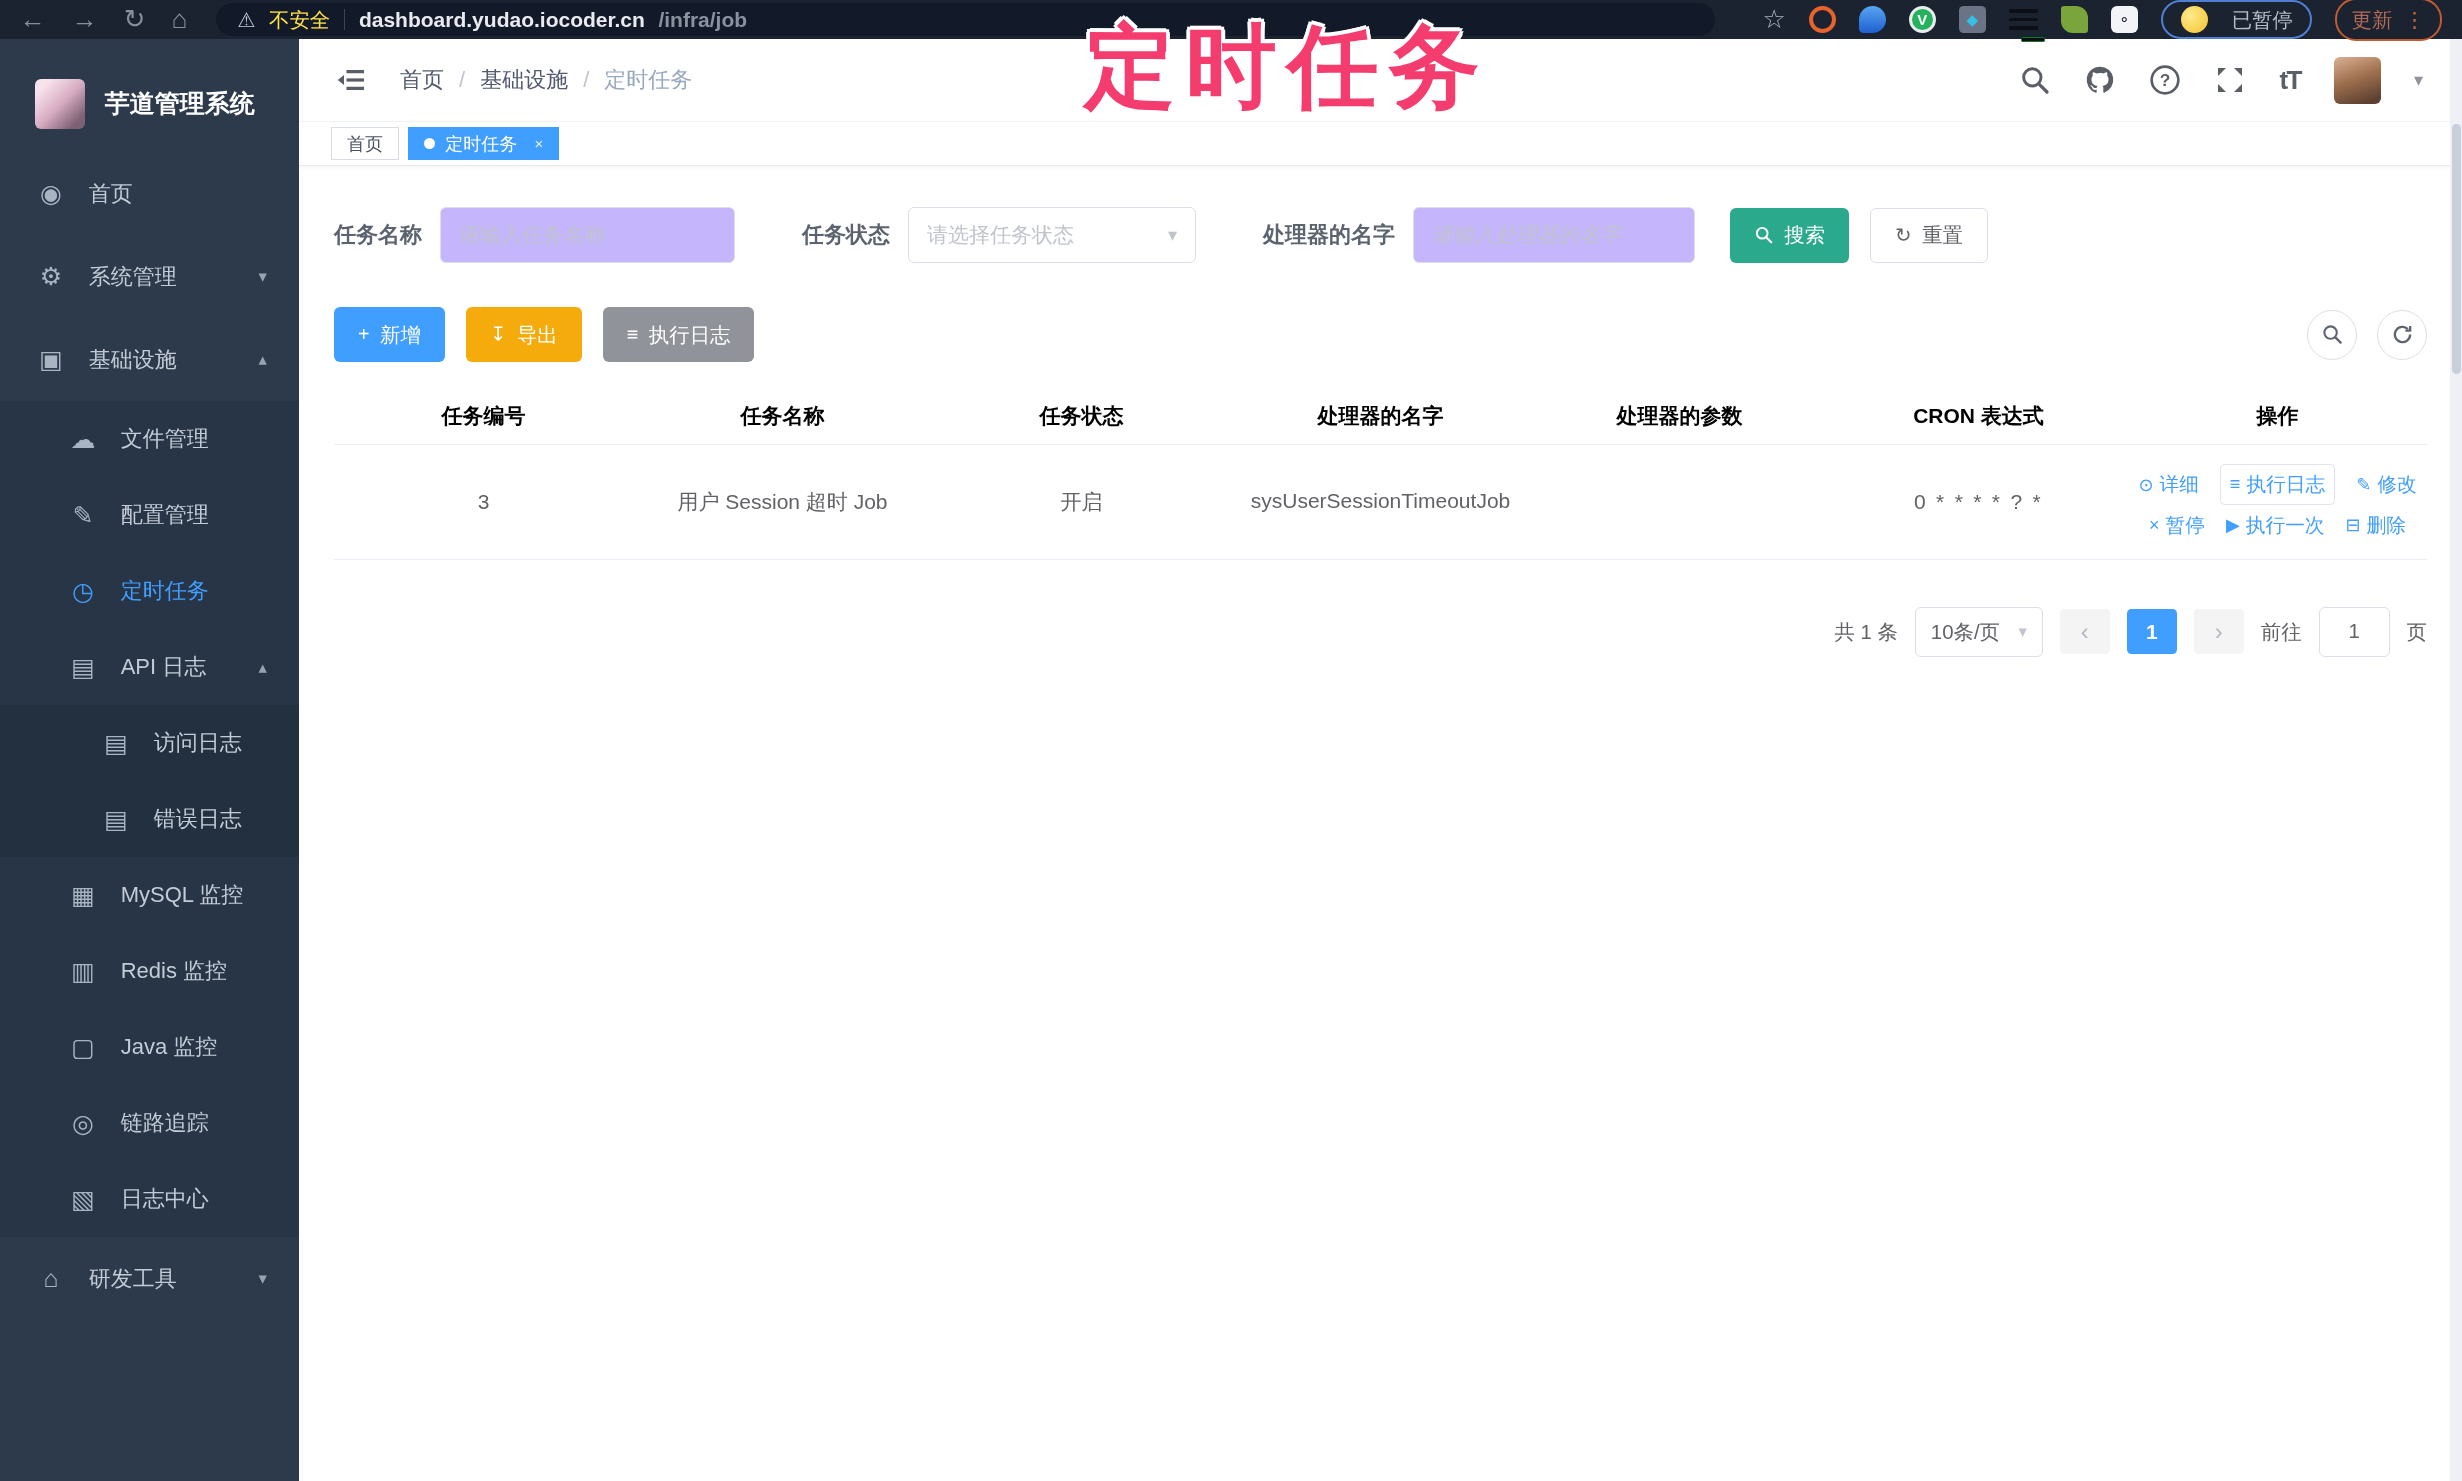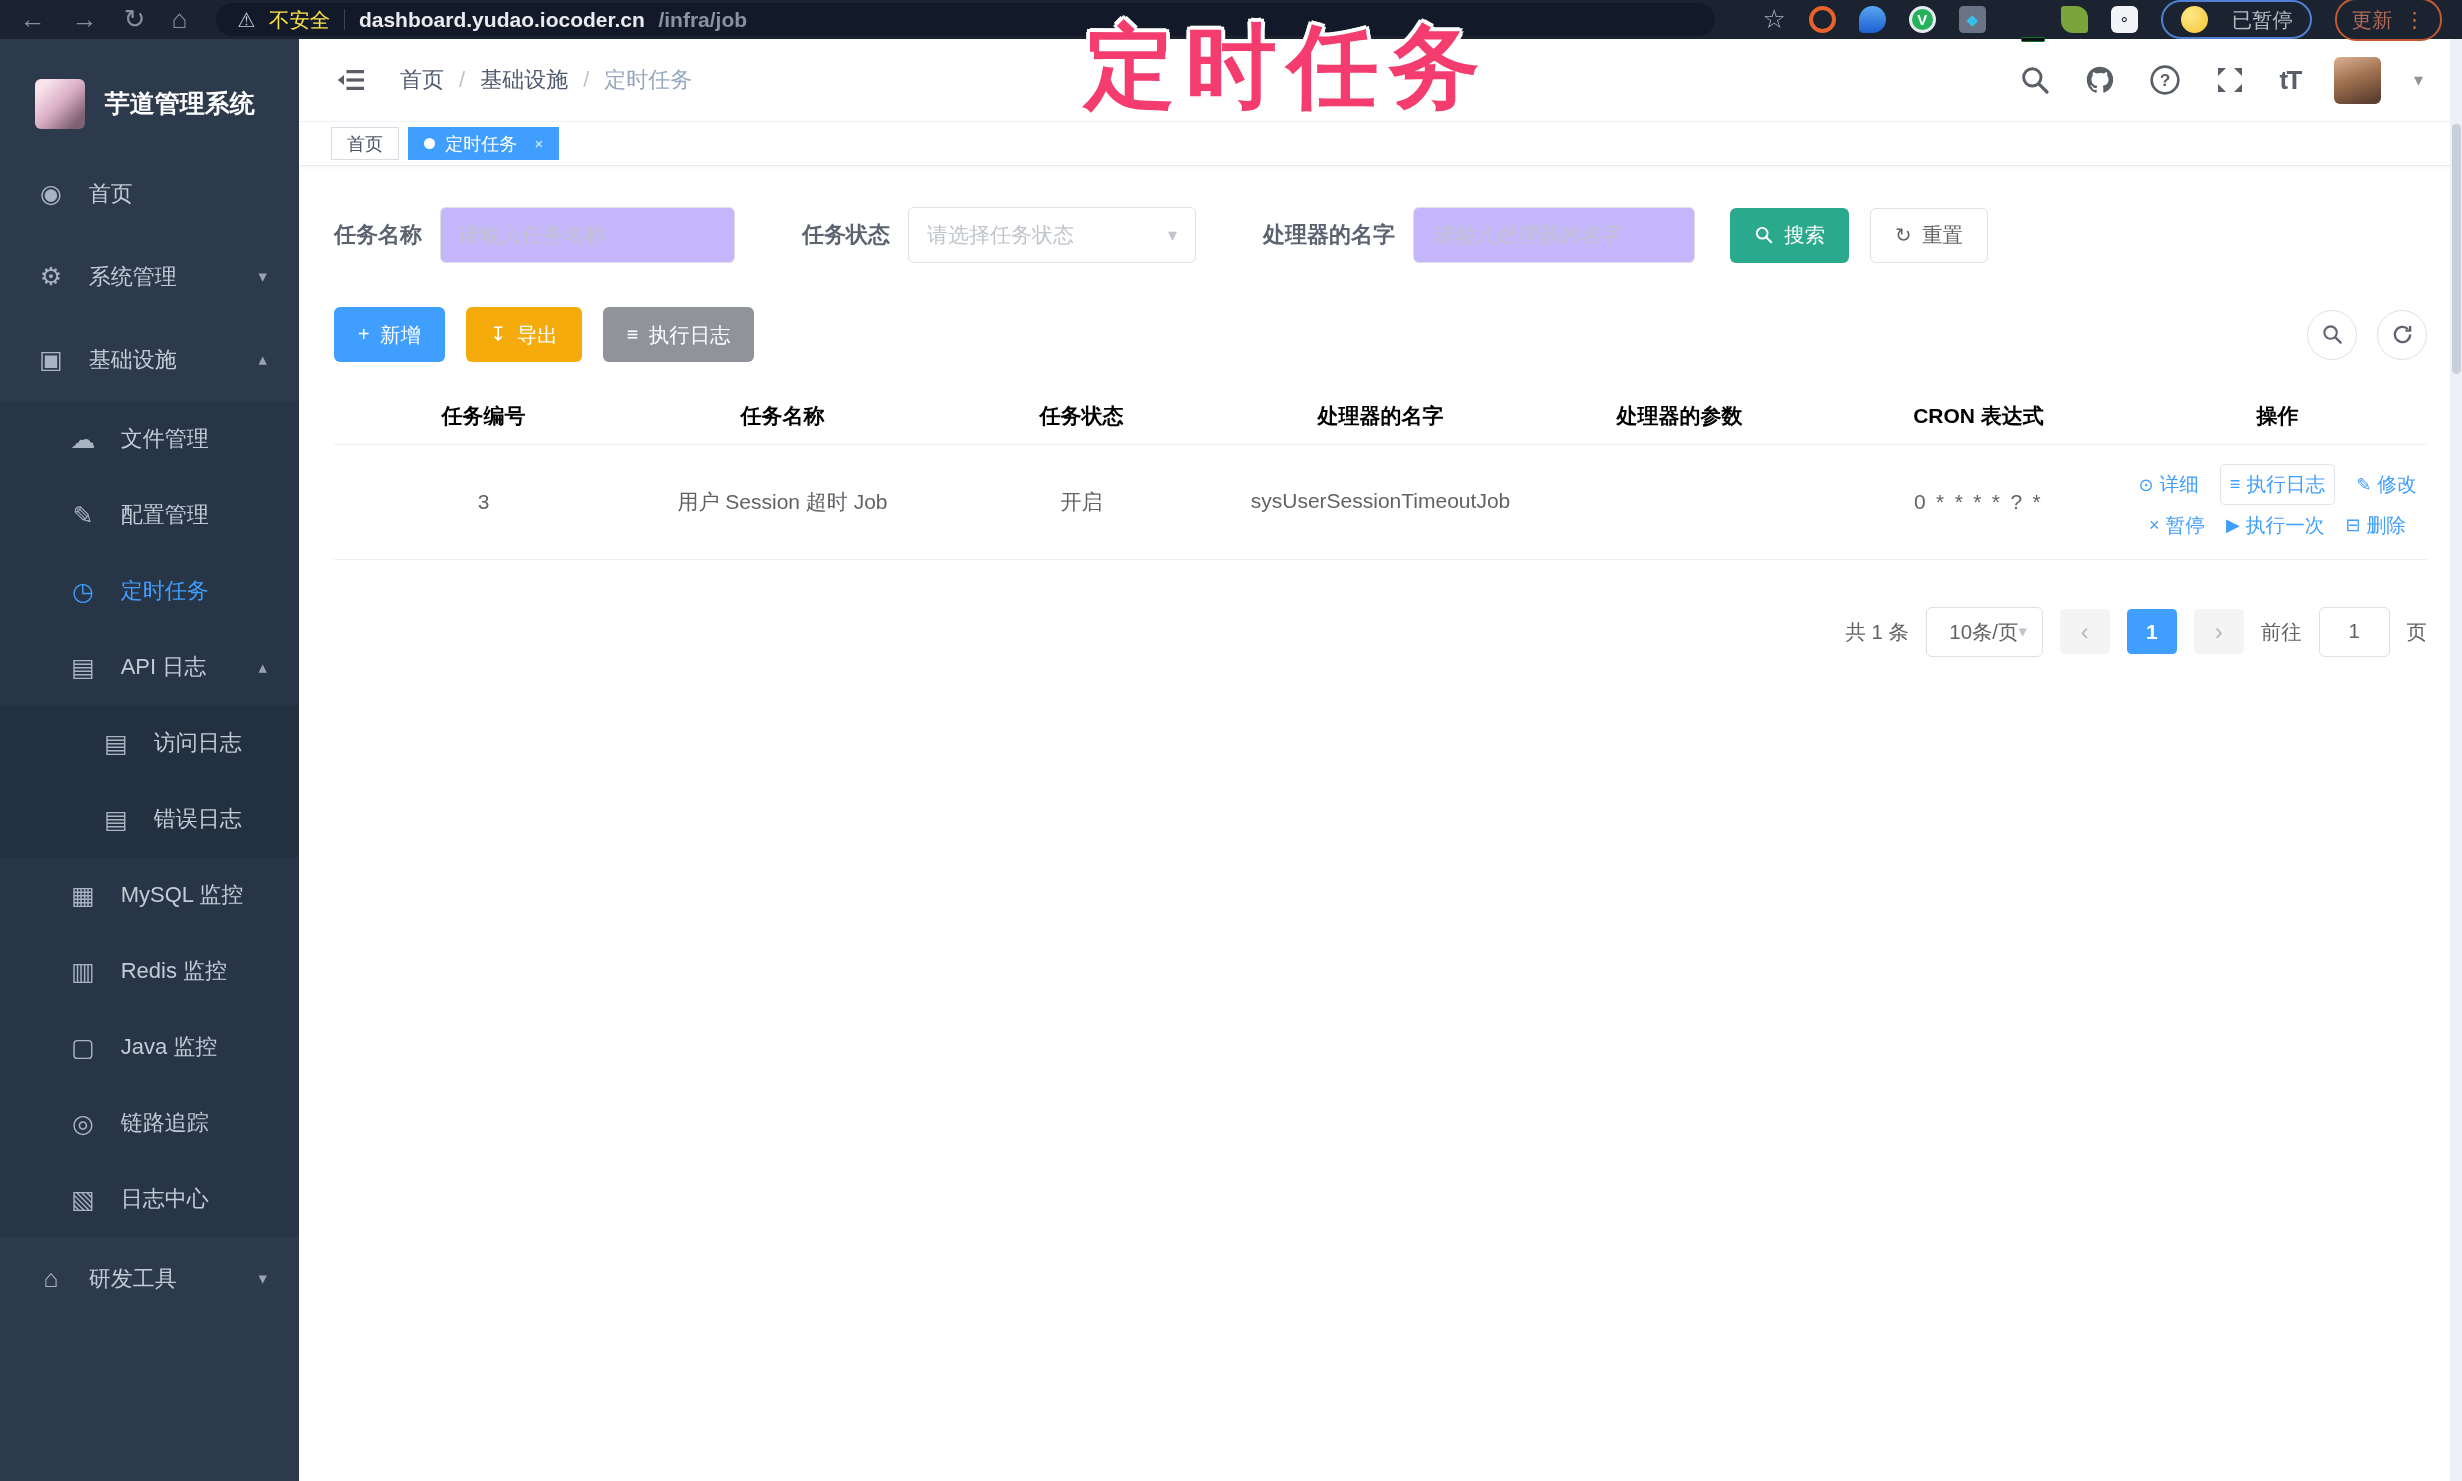--- a/index.html
+++ b/index.html
@@ -16,21 +16,21 @@
   .omni .path { color:#8a92a0; font-size:21px; font-weight:bold; }
   .bright { display:flex; align-items:center; gap:23px; margin-left:auto; }
   .star { font-size:26px; color:#aeb4c0; }
   .exi { width:27px; height:27px; border-radius:50%; display:flex; align-items:center; justify-content:center; font-size:15px; font-weight:bold; position:relative; }
   .exi.orange { background:transparent; border:4.5px solid #e8622c; }
   .exi.drop { background:linear-gradient(180deg,#58a6f2,#1d5fd0); border-radius:50% 50% 50% 4.5px; }
   .exi.green { background:#24b35c; color:#fff; border:3px solid #e8ebf0; }
   .exi.gem { background:#6b7486; color:#35c0e8; border-radius:4.5px; }
   .exi.leaf { background:#7aa43c; border-radius:3px 12px 3px 12px; }
   .exi.puzzle { background:#f2f4f8; border-radius:6px; color:#1c2330; }
-  .exlist { width:29px; height:26px; position:relative; display:flex; flex-direction:row; justify-content:space-between; padding:2.3px 0;text-align:right; }
+  .exlist { width:29px; height:26px; position:relative; display:flex; flex-direction:column; justify-content:space-between; padding:2.3px 0;text-align:right; }
   .exlist i { display:block; height:3.8px; background:#0c0f16; border-radius:1.5px; }
   .exbadge { position:absolute; right:-7.6px; bottom:-9px; background:#21a836; color:#fff; font-size:13px; font-style:normal; padding:1.5px 3.8px; border-radius:3px; border:1.5px solid #0f7423; height:auto; }
   .chip { display:flex; align-items:center; gap:10.6px; border:2.3px solid #4f7fd2; border-radius:23px; padding:3.8px 16.7px 3.8px 5.3px; }
   .face { width:27px; height:27px; border-radius:50%; background:radial-gradient(circle at 35% 35%,#ffe98a,#f4c430); }
   .chip span { color:#b6bdc9; font-size:20.4px;margin-left:13px; }
   .upd { display:flex; align-items:center; gap:12px; border:2.3px solid #c25a32; border-radius:21px; padding:5.3px 15px; }
   .upd span { color:#b06a56; font-size:20.4px; }
   .upd .dots { color:#d06a3a; font-size:21px; }
 
   
@@ -102,21 +102,21 @@
   .handler { max-width:264px; margin:13px auto; word-break:break-all; line-height:1.55; }
   .cron { letter-spacing:2.3px; }
   .acts { font-size:19.7px; color:#409eff; }
   .aline { display:flex; justify-content:center; align-items:center; gap:21px; margin:6.8px 0; }
   .al { display:inline-flex; align-items:center; gap:6px; cursor:pointer; white-space:nowrap; }
   .al .ai { font-size:18px; }
   .albox { border:1.5px solid #e0e3ea; border-radius:4.5px; padding:6px 9px; }
 
   
   .pager { display:flex; align-items:center; justify-content:flex-end; margin-top:47px; gap:17px; font-size:20.4px; color:#606266; }
-  .psel { width:117px; height:50px; border:1.5px solid #dcdfe6; border-radius:6px; display:flex; align-items:center; justify-content:flex-end; padding:0 15px; color:#606266; cursor:pointer; }
+  .psel { width:128px; height:50px; border:1.5px solid #dcdfe6; border-radius:6px; display:flex; align-items:center; justify-content:space-between; padding:0 15px; color:#606266; cursor:pointer; }
   .psel .sc { color:#c0c4cc; font-size:16.7px; }
   .pbtn { min-width:50px; height:45px; background:#f4f4f5; border-radius:4.5px; border:none; display:inline-flex; align-items:center; justify-content:center; color:#b3b7c2; font-size:24px; cursor:pointer; }
   .pcur { background:#409eff; color:#fff; font-weight:bold; font-size:21px; }
   .goto { width:71px; height:50px; border:1.5px solid #dcdfe6; border-radius:6px; text-align:center; font-size:20.4px; color:#606266; outline:none; }
 
   
   .overlay { position:absolute; left:1084px; top:6px; z-index:9; font-size:91px; font-weight:bold; letter-spacing:10.6px; color:#f43d6e; white-space:nowrap; pointer-events:none;
     text-shadow:-3.8px 0 0 #fff,3.8px 0 0 #fff,0 -3.8px 0 #fff,0 3.8px 0 #fff,-3px -3px 0 #fff,3px -3px 0 #fff,-3px 3px 0 #fff,3px 3px 0 #fff; }
 
   

